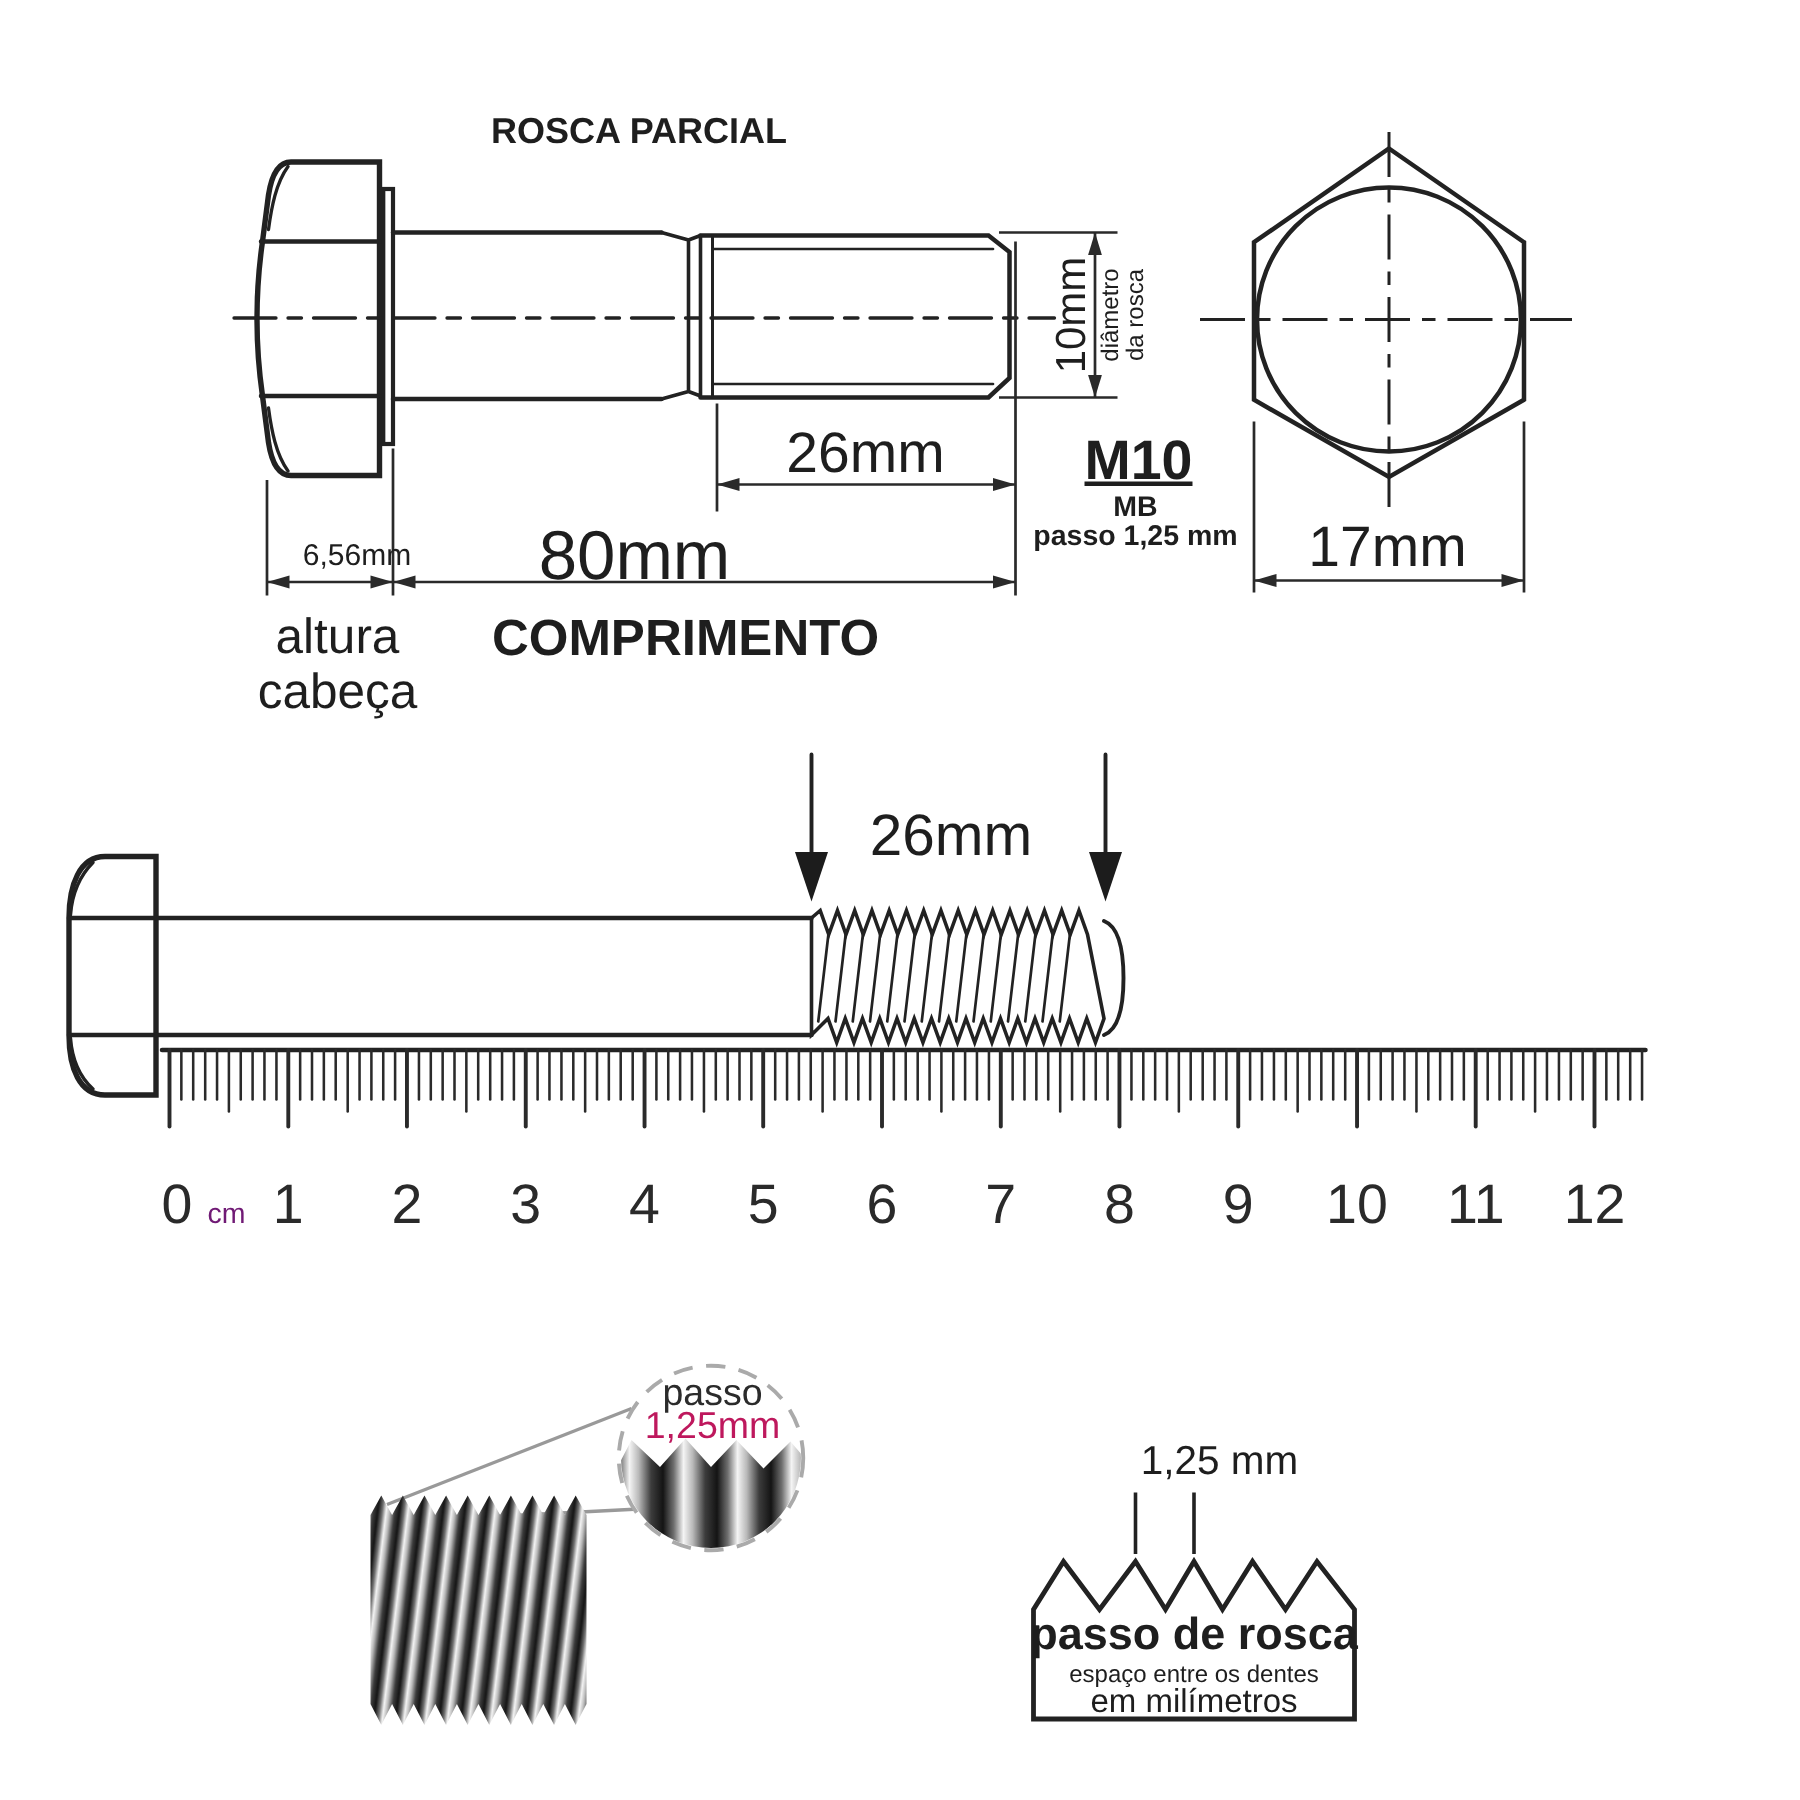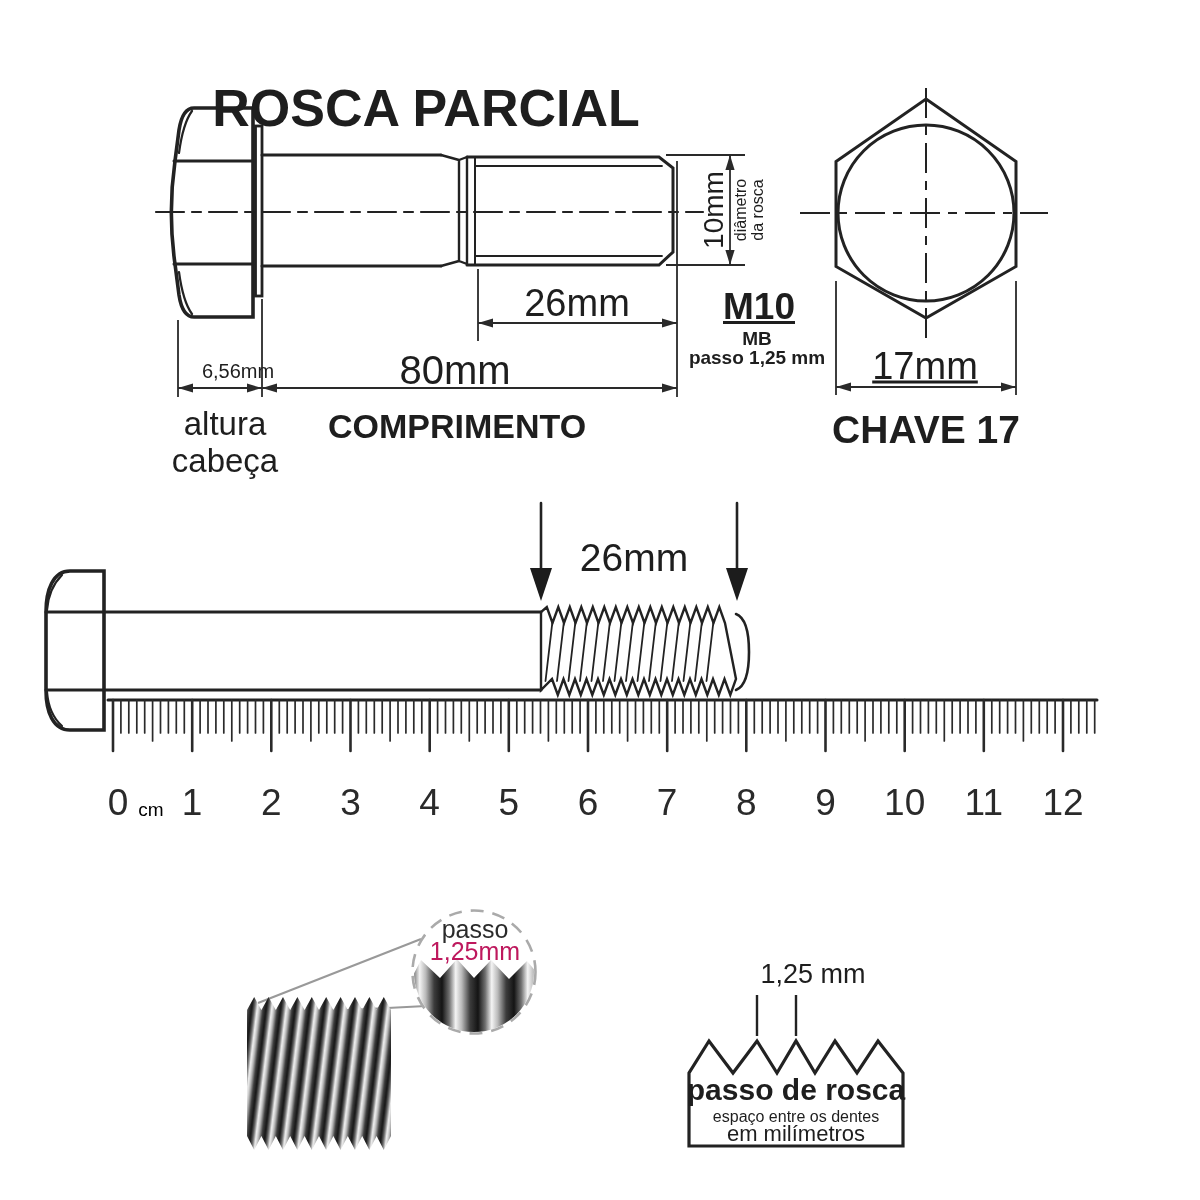--- a/index.html
+++ b/index.html
@@ -238,60 +238,59 @@
     <path clip-path="url(#magClip)" fill="url(#magTex)" d="M408,1035 V985 L421,960 L440,978 L457,959 L474,978 L491,960 L509,979 L527,961 L545,982 V1035 Z"></path>
     <circle cx="474" cy="972" r="61.5" fill="none" stroke="#aaaaaa" stroke-width="2.6" stroke-dasharray="13 9"></circle>
   </g>
 
   <g stroke="#222" fill="none" stroke-linejoin="miter">
     <path stroke-width="3.2" d="M689,1146 V1073 L709,1041 L733,1073 L757,1041 L777,1073 L796,1041 L815,1073 L835,1041 L857,1073 L878,1041 L903,1073 V1146 Z"></path>
     <path stroke-width="2.4" d="M757,995 V1036 M796,995 V1036"></path>
   </g>
 </svg>
 
-<div class="t b" style="left:426px;top:108px;font-size:52px;">ROSCA PARCIAL</div>
+<div class="t b" style="left:426px;top:88px;font-size:24px;">ROSCA PARCIAL</div>
 
 <div class="t" style="left:222px;top:371px;font-size:20px;margin-left:16px;">6,56mm</div>
 <div class="t" style="left:225px;top:424px;font-size:33px;text-align:right;">altura</div>
 <div class="t" style="left:225px;top:461px;font-size:33px;">cabeça</div>
 
-<div class="t" style="left:455px;top:370px;font-size:40px;">80mm</div>
+<div class="t" style="left:423px;top:370px;font-size:46px;">80mm</div>
 <div class="t b" style="left:457px;top:426px;font-size:34px;">COMPRIMENTO</div>
 
 <div class="t" style="left:577px;top:303px;font-size:38px;">26mm</div>
 
 <div class="t rot" style="left:714px;top:210px;font-size:28px;">10mm</div>
 <div class="t rot" style="left:741px;top:210px;font-size:16px;">diâmetro</div>
 <div class="t rot" style="left:758px;top:210px;font-size:16px;">da rosca</div>
 
 <div class="t b" style="left:759px;top:307px;font-size:37px;text-decoration:underline;">M10</div>
 <div class="t b" style="left:757px;top:339px;font-size:19px;">MB</div>
 <div class="t b" style="left:757px;top:358px;font-size:19px;">passo 1,25 mm</div>
 
-<div class="t" style="left:925px;top:366px;font-size:38px;text-decoration:underline;">17mm</div>
-<div class="t b" style="left:926px;top:430px;font-size:39px;">CHAVE 17</div>
+<div class="t" style="left:925px;top:366px;font-size:38px;">17mm</div>
 
 <div class="t" style="left:634px;top:558px;font-size:39px;">26mm</div>
 
 <div id="rulerLabels">
       <div class="rlabel" style="left: 118px; top: 803px;">0</div>
       <div class="rlabel" style="left: 192.167px; top: 803px;">1</div>
       <div class="rlabel" style="left: 271.334px; top: 803px;">2</div>
       <div class="rlabel" style="left: 350.501px; top: 803px;">3</div>
       <div class="rlabel" style="left: 429.668px; top: 803px;">4</div>
       <div class="rlabel" style="left: 508.835px; top: 803px;">5</div>
       <div class="rlabel" style="left: 588.002px; top: 803px;">6</div>
       <div class="rlabel" style="left: 667.169px; top: 803px;">7</div>
       <div class="rlabel" style="left: 746.336px; top: 803px;">8</div>
       <div class="rlabel" style="left: 825.503px; top: 803px;">9</div>
       <div class="rlabel" style="left: 904.67px; top: 803px;">10</div>
       <div class="rlabel" style="left: 983.837px; top: 803px;">11</div>
       <div class="rlabel" style="left: 1063px; top: 803px;">12</div>
     </div>
-<div class="t" style="left:151px;top:810px;font-size:19px;color:#000000;">cm</div>
+<div class="t" style="left:151px;top:810px;font-size:19px;color:#701a75;">cm</div>
 
 <div class="t" style="left:475px;top:929px;font-size:25px;color:#2b2b2b;">passo</div>
 <div class="t" style="left:475px;top:951px;font-size:25px;color:#be185d;">1,25mm</div>
 
 <div class="t" style="left:788px;top:974px;font-size:27px;margin-left:25px;">1,25 mm</div>
 <div class="t b" style="left:796px;top:1090px;font-size:30px;">passo de rosca</div>
 <div class="t" style="left:796px;top:1117px;font-size:16px;">espaço entre os dentes</div>
 <div class="t" style="left:796px;top:1134px;font-size:22px;">em milímetros</div>
 
 </div>

